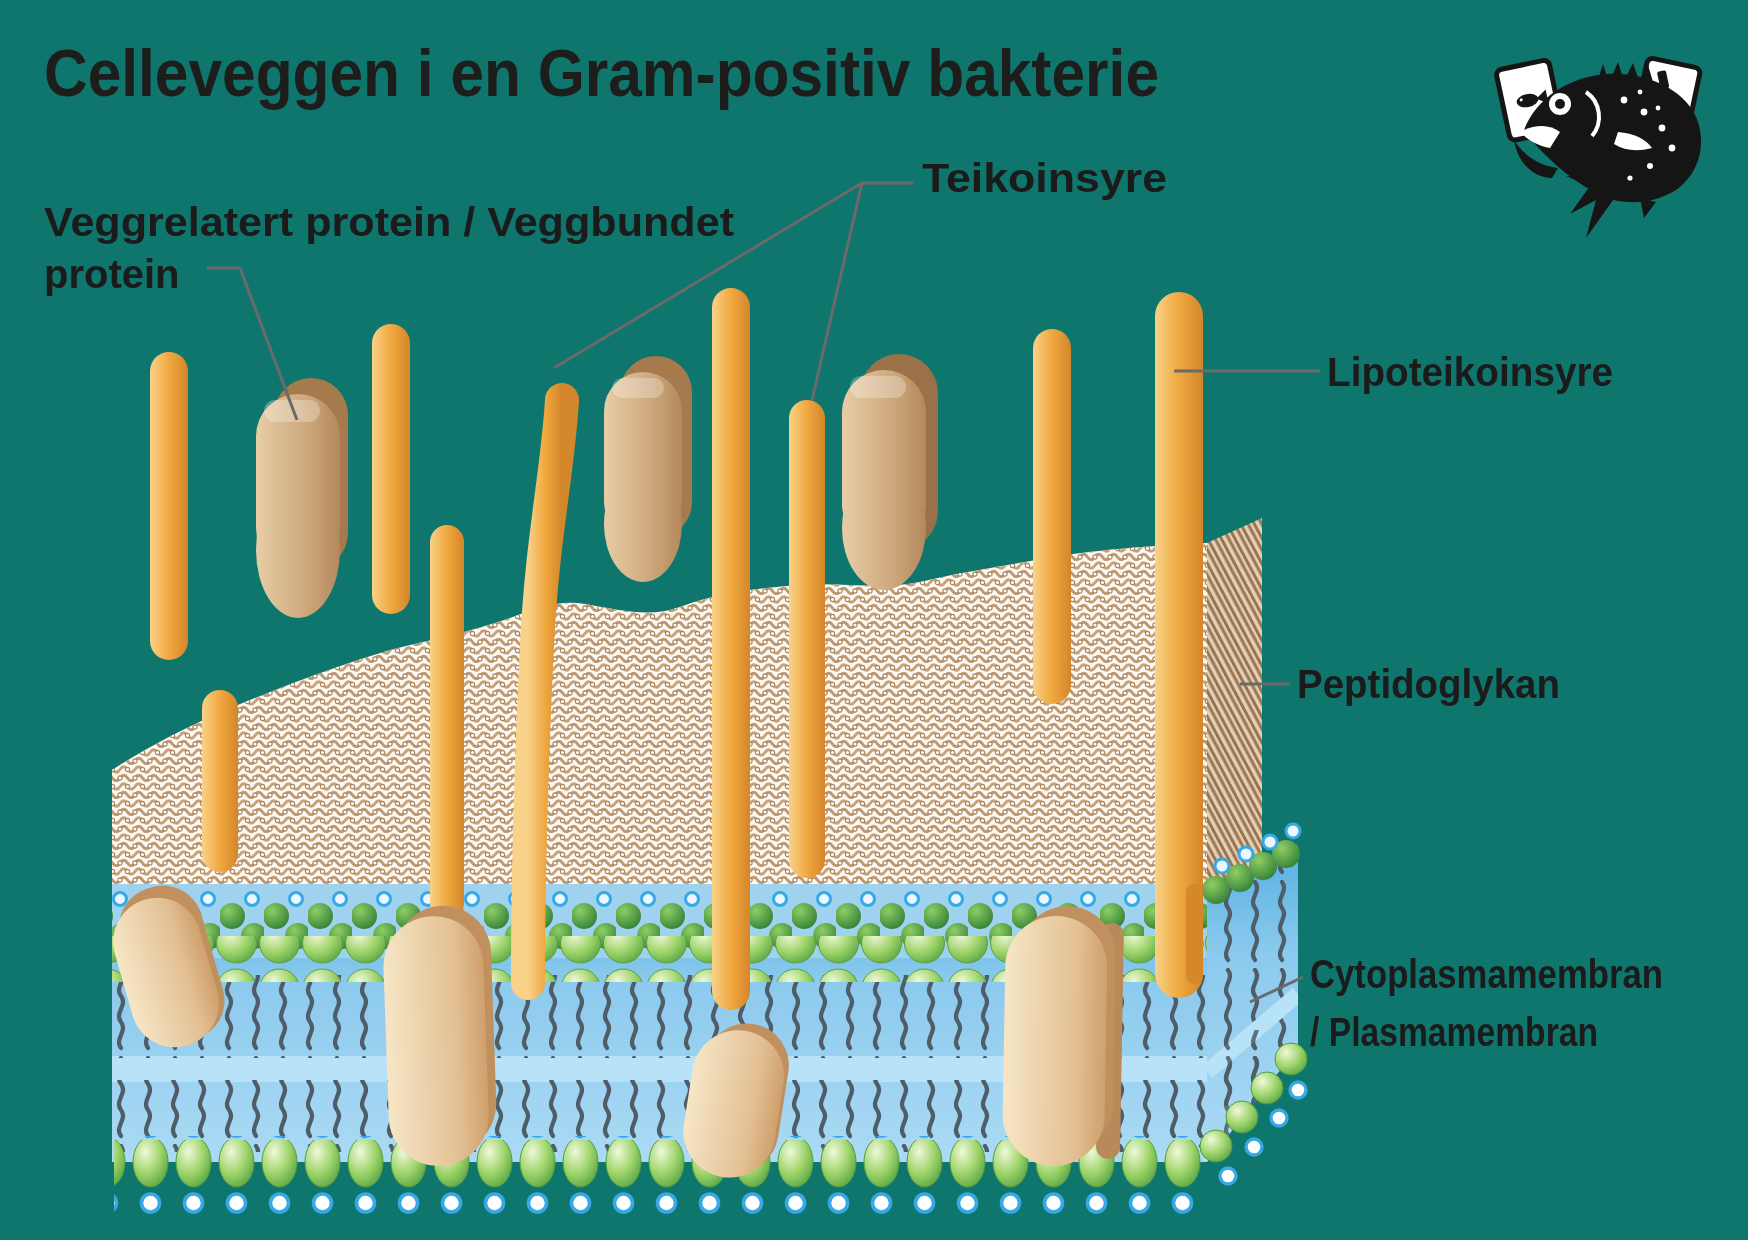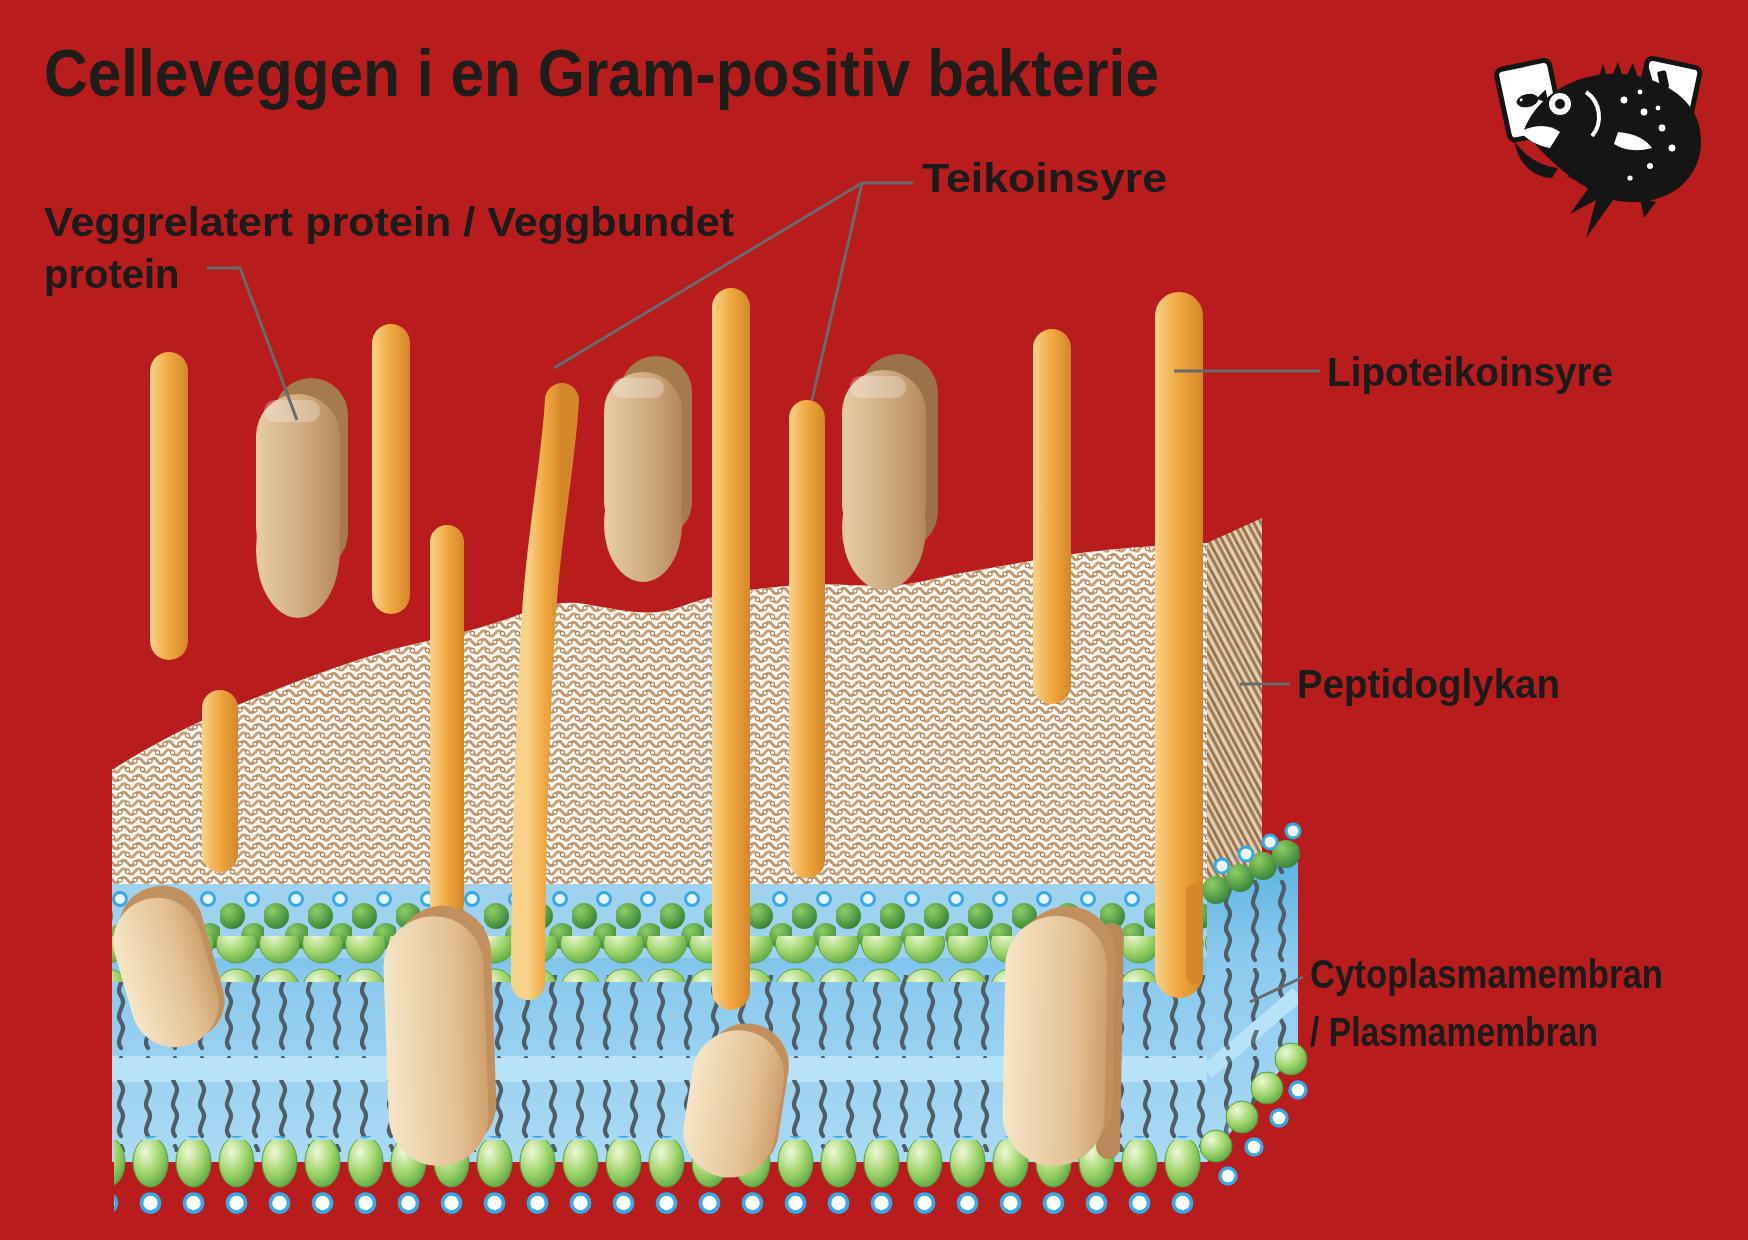--- a/index.html
+++ b/index.html
@@ -1,17 +1,17 @@
 <!DOCTYPE html>
 <html><head>
 <meta charset="utf-8">
 <style>
   html,body{margin:0;padding:0;background:#fff;}
   .canvas{
-    position:relative;width:1748px;height:1240px;overflow:hidden;background:#b91c1c;
+    position:relative;width:1748px;height:1240px;overflow:hidden;background:#0f766e;
     font-family:"Liberation Sans",sans-serif;
   }
   svg text{font-family:"Liberation Sans","DejaVu Sans",sans-serif;}
   .ttl{font-size:66px;font-weight:700;fill:#1d1d1b;}
   .lbl{font-size:40px;font-weight:700;fill:#1b1b1b;}
 </style>
 </head>
 <body>
 
 <div class="canvas">

